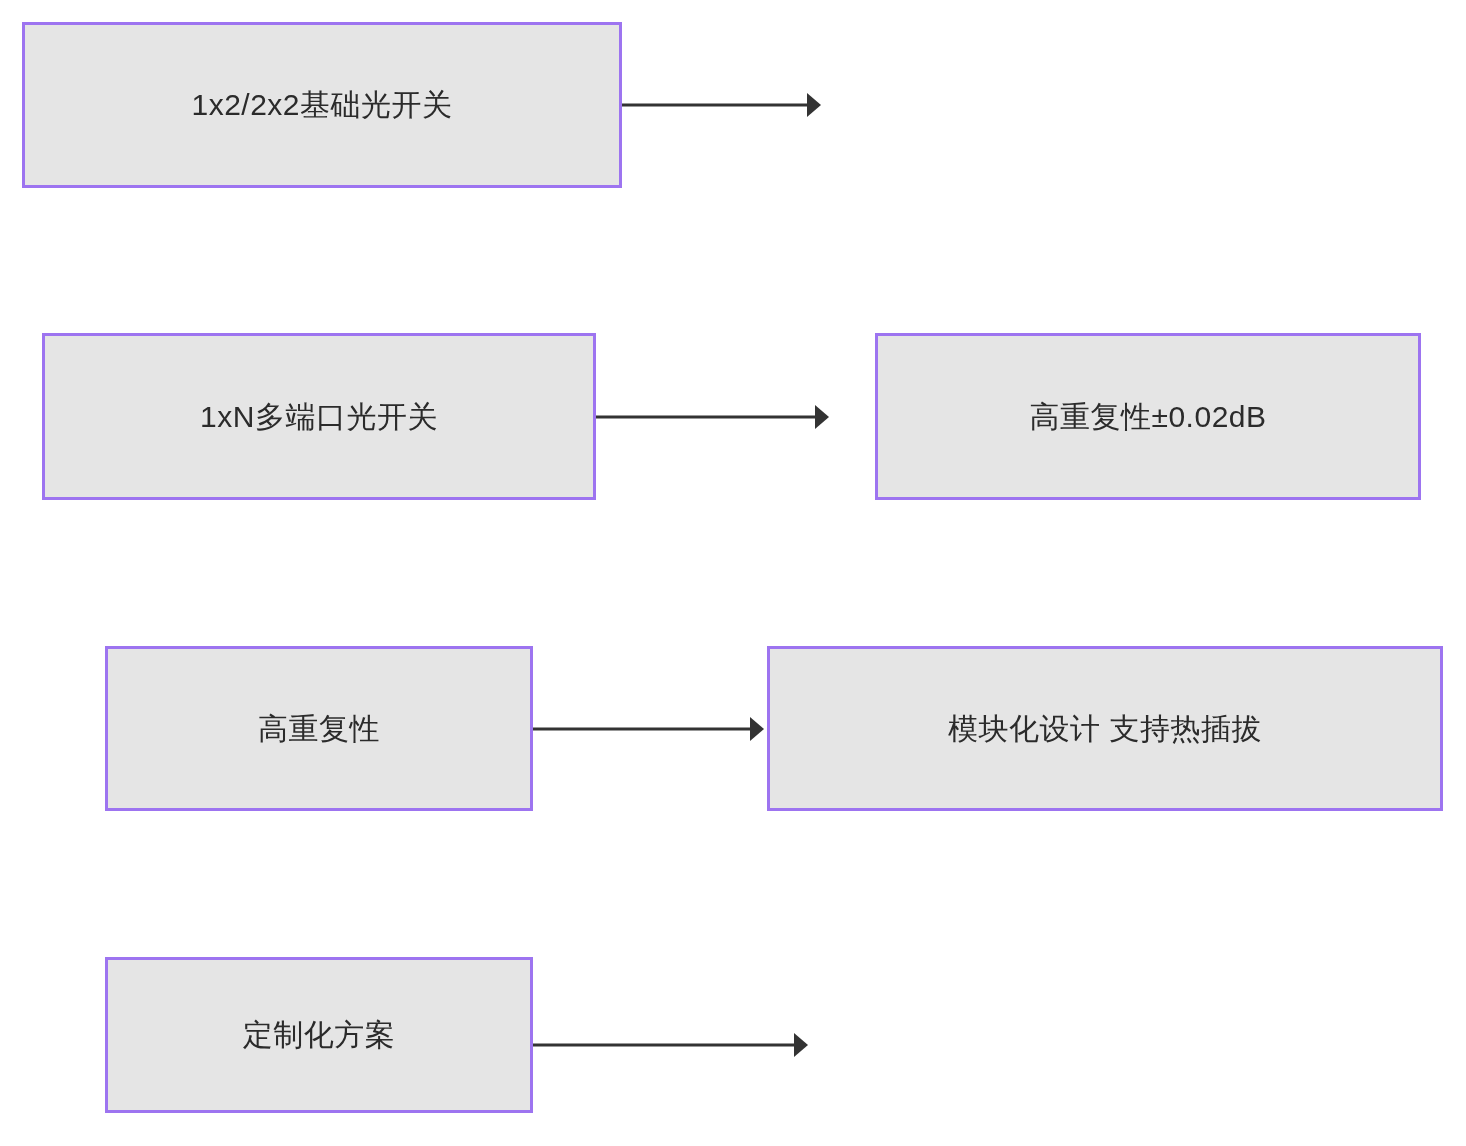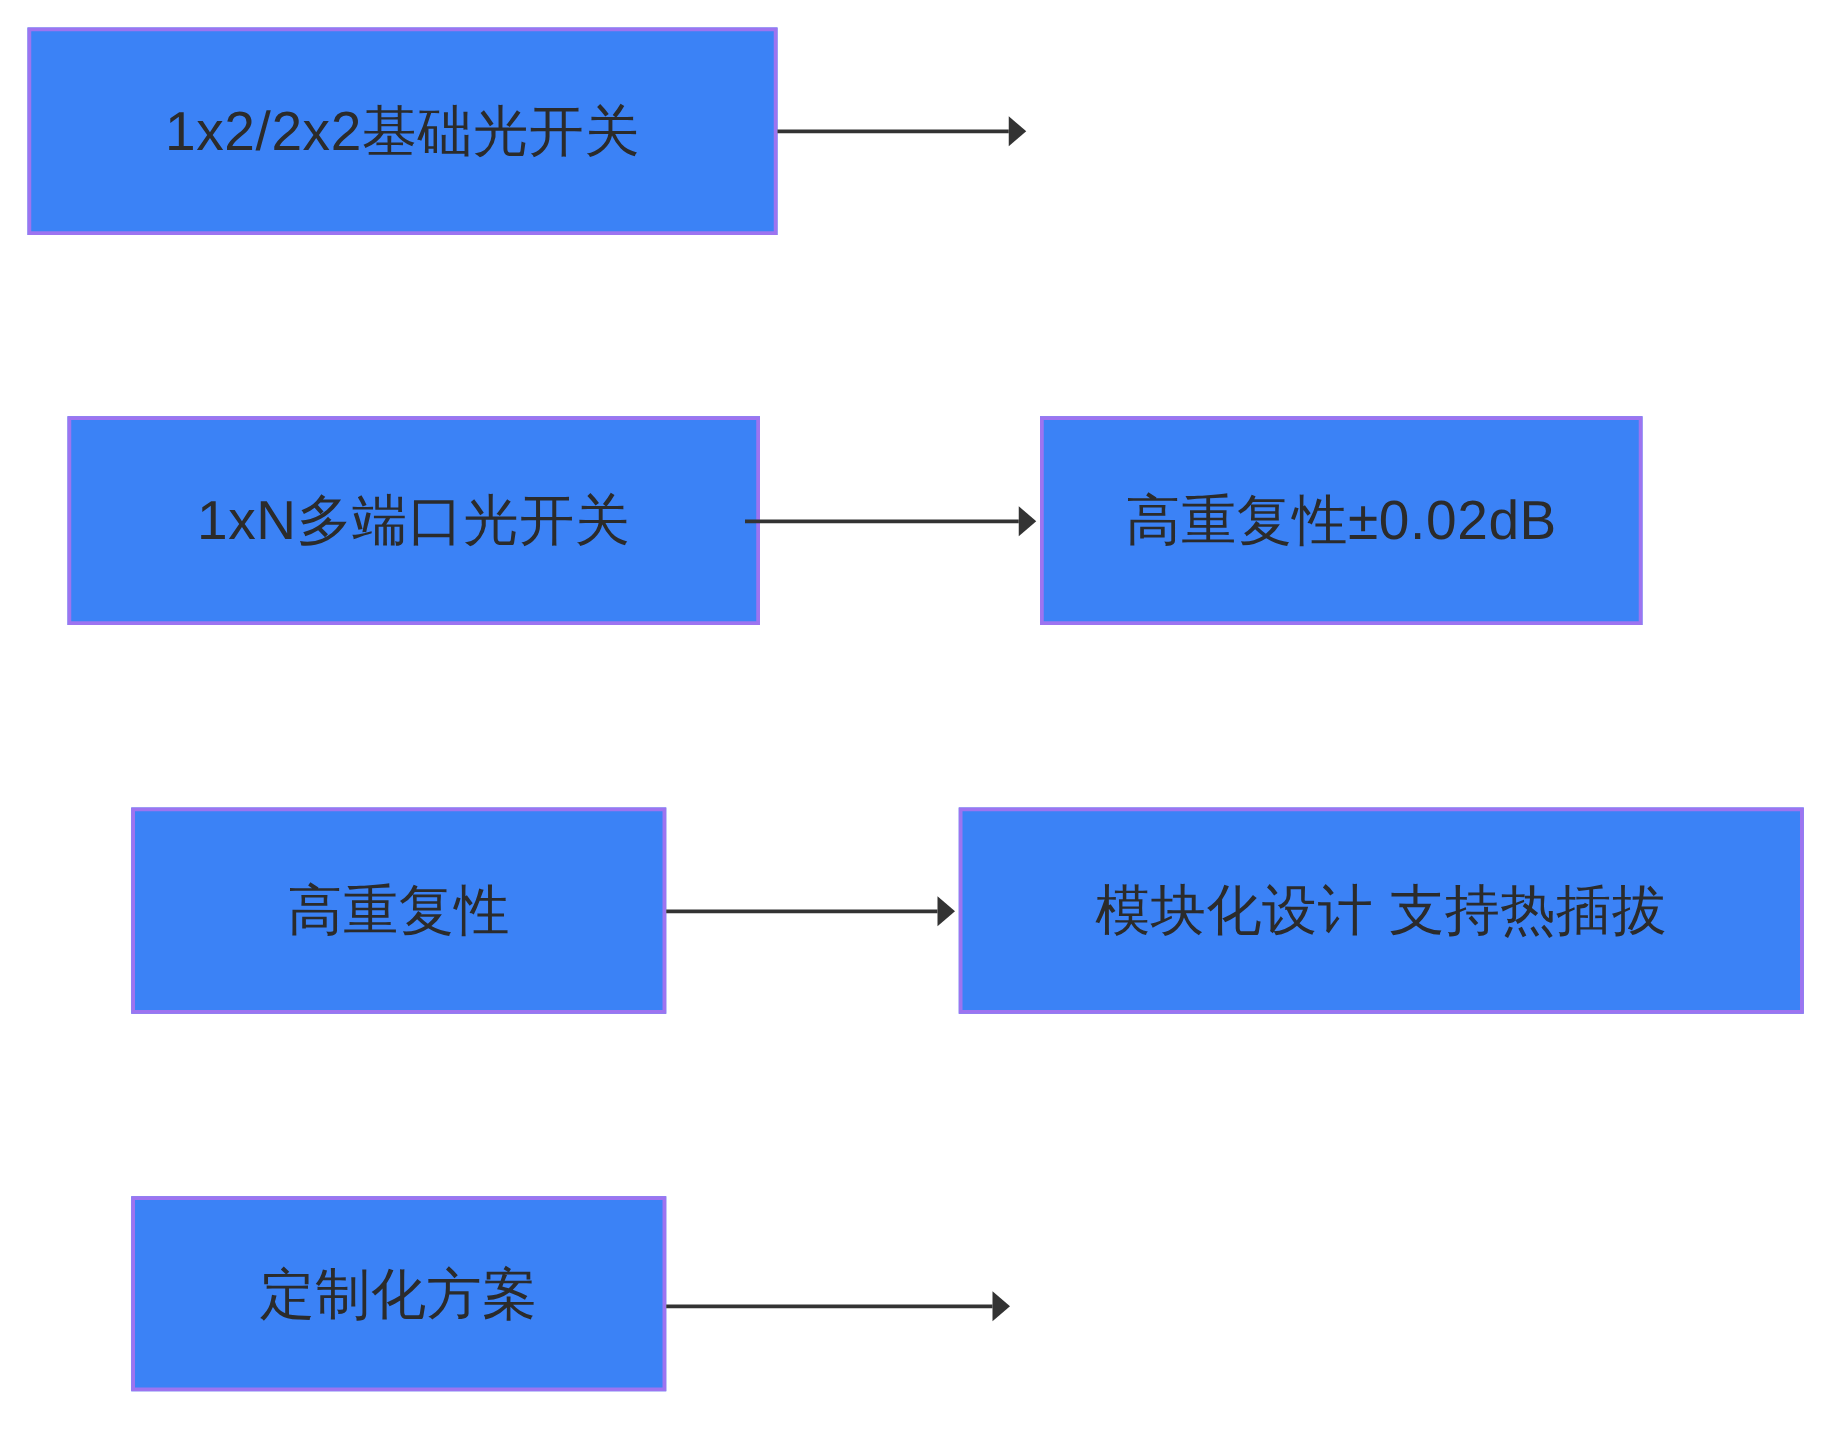--- a/index.html
+++ b/index.html
@@ -13,27 +13,27 @@
   #canvas {
     position: relative;
     width: 1466px;
     height: 1146px;
     background: #ffffff;
     overflow: hidden;
   }
   .node {
     position: absolute;
     box-sizing: border-box;
-    background: #3b82f6;
+    background: #e5e5e5;
     border: 3px solid #9d74f0;
     display: flex;
     align-items: center;
     justify-content: center;
     color: #2b2b2b;
-    font-size: 44px;
+    font-size: 30px;
     line-height: 1.25;
     letter-spacing: 0.5px;
     text-align: center;
     padding: 4px 10px;
     white-space: nowrap;
   }
   .edge {
     position: absolute;
     overflow: visible;
     pointer-events: none;
@@ -52,28 +52,28 @@
 <div id="canvas">
 
   <div class="node" style="left:22px; top:22px; width:600px; height:166px;">
     <span>1x2/2x2基础光开关</span>
   </div>
   <svg class="edge" style="left:615px; top:90px; width:215px; height:32px;">
     <line x1="7" y1="15" x2="192" y2="15"></line>
     <polygon points="192,3 206,15 192,27"></polygon>
   </svg>
 
-  <div class="node" style="left:42px; top:333px; width:554px; height:167px;margin-left:12px;">
+  <div class="node" style="left:42px; top:333px; width:554px; height:167px;">
     <span>1xN多端口光开关</span>
   </div>
   <svg class="edge" style="left:590px; top:402px; width:252px; height:32px;">
     <line x1="6" y1="15" x2="225" y2="15"></line>
     <polygon points="225,3 239,15 225,27"></polygon>
   </svg>
-  <div class="node" style="left:832px; top:333px; width:482px; height:167px;">
+  <div class="node" style="left:875px; top:333px; width:546px; height:167px;">
     <span>高重复性±0.02dB</span>
   </div>
 
   <div class="node" style="left:105px; top:646px; width:428px; height:165px;">
     <span>高重复性</span>
   </div>
   <svg class="edge" style="left:527px; top:714px; width:250px; height:32px;">
     <line x1="6" y1="15" x2="223" y2="15"></line>
     <polygon points="223,3 237,15 223,27"></polygon>
   </svg>

